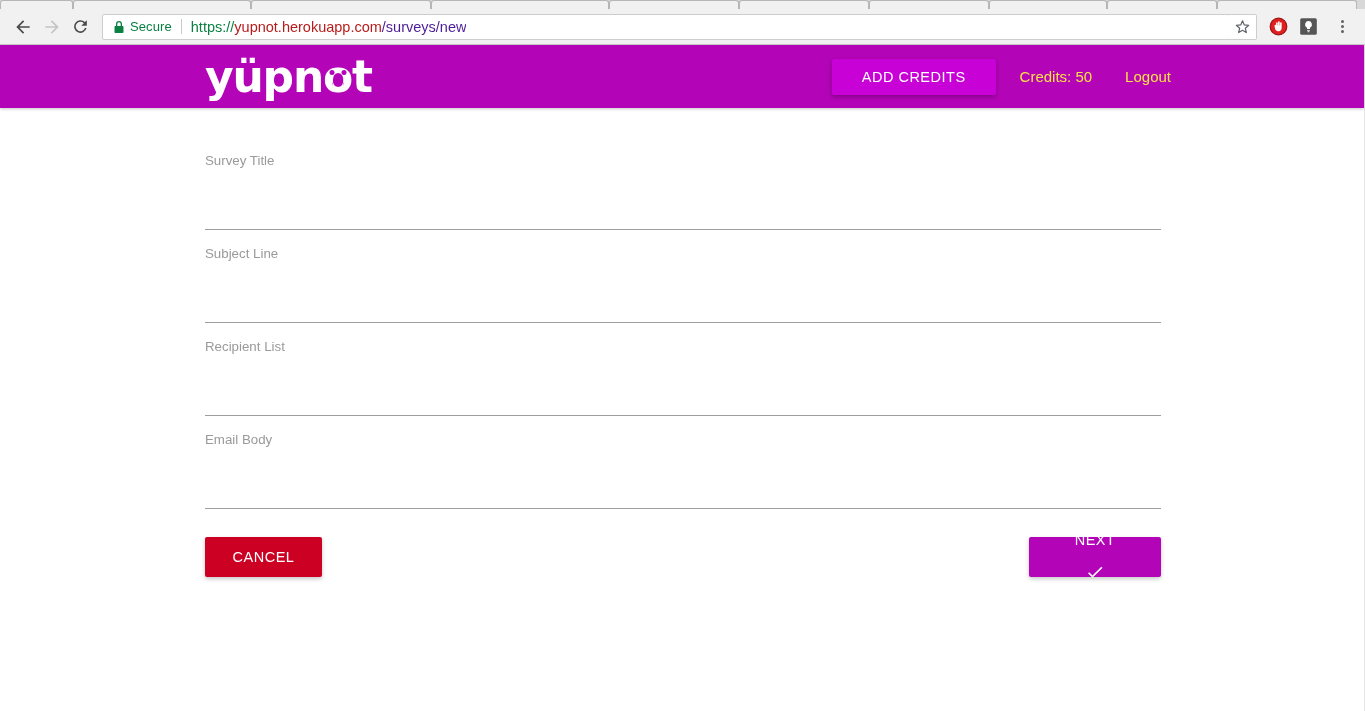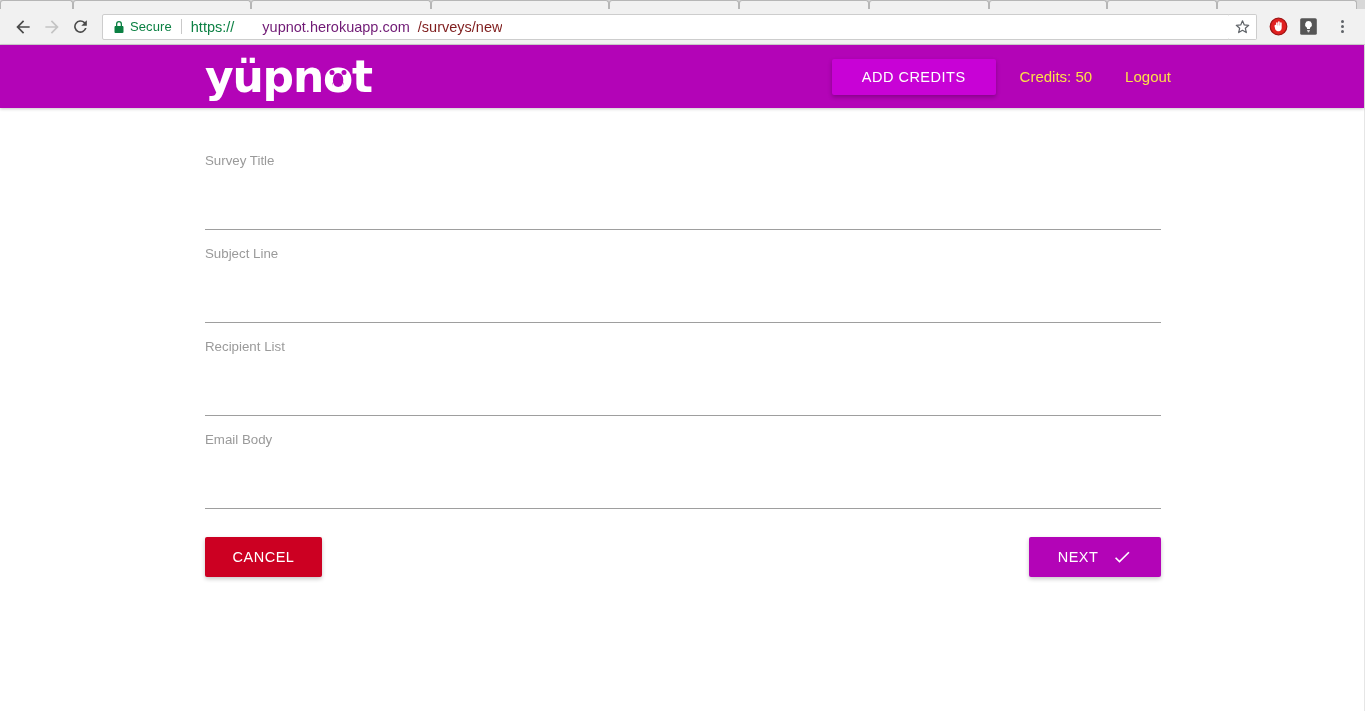--- a/index.html
+++ b/index.html
@@ -91,22 +91,22 @@
     height: 15px;
     background: #c9c9c9;
     margin: 0 9px 0 9px;
   }
   .url-text {
     font-size: 14.5px;
     white-space: nowrap;
     overflow: hidden;
   }
   .url-scheme { color: #0b8043; }
-  .url-host { color: #701a75; padding-left: 28px; }
-  .url-path { color: #7f1d1d; margin-left: 8px; }
+  .url-host { color: #b91c1c; }
+  .url-path { color: #4c1d95; }
 
   .star-btn {
     width: 28px; height: 26px;
     display: flex; align-items: center; justify-content: center;
     flex: 0 0 auto;
     background: #ffffff;
     border: 1px solid #cdcdcd;
     border-left: none;
     border-radius: 0 2px 2px 0;
     margin-left: -7px;
@@ -293,20 +293,21 @@
     left: 0; top: 0;
     width: 117px;
     background: #cc0022;
   }
   .btn-next {
     position: absolute;
     right: 0; top: 0;
     width: 132px;
     background: #b304b7;
     gap: 14px;
+    flex-direction: column;
   }
   .check-icon { display: inline-flex; align-items: center; }
 </style>
 </head>
 <body>
 
 <div class="browser-chrome">
 
   <div class="tab-strip">
     <div class="tab-strip-inner">

